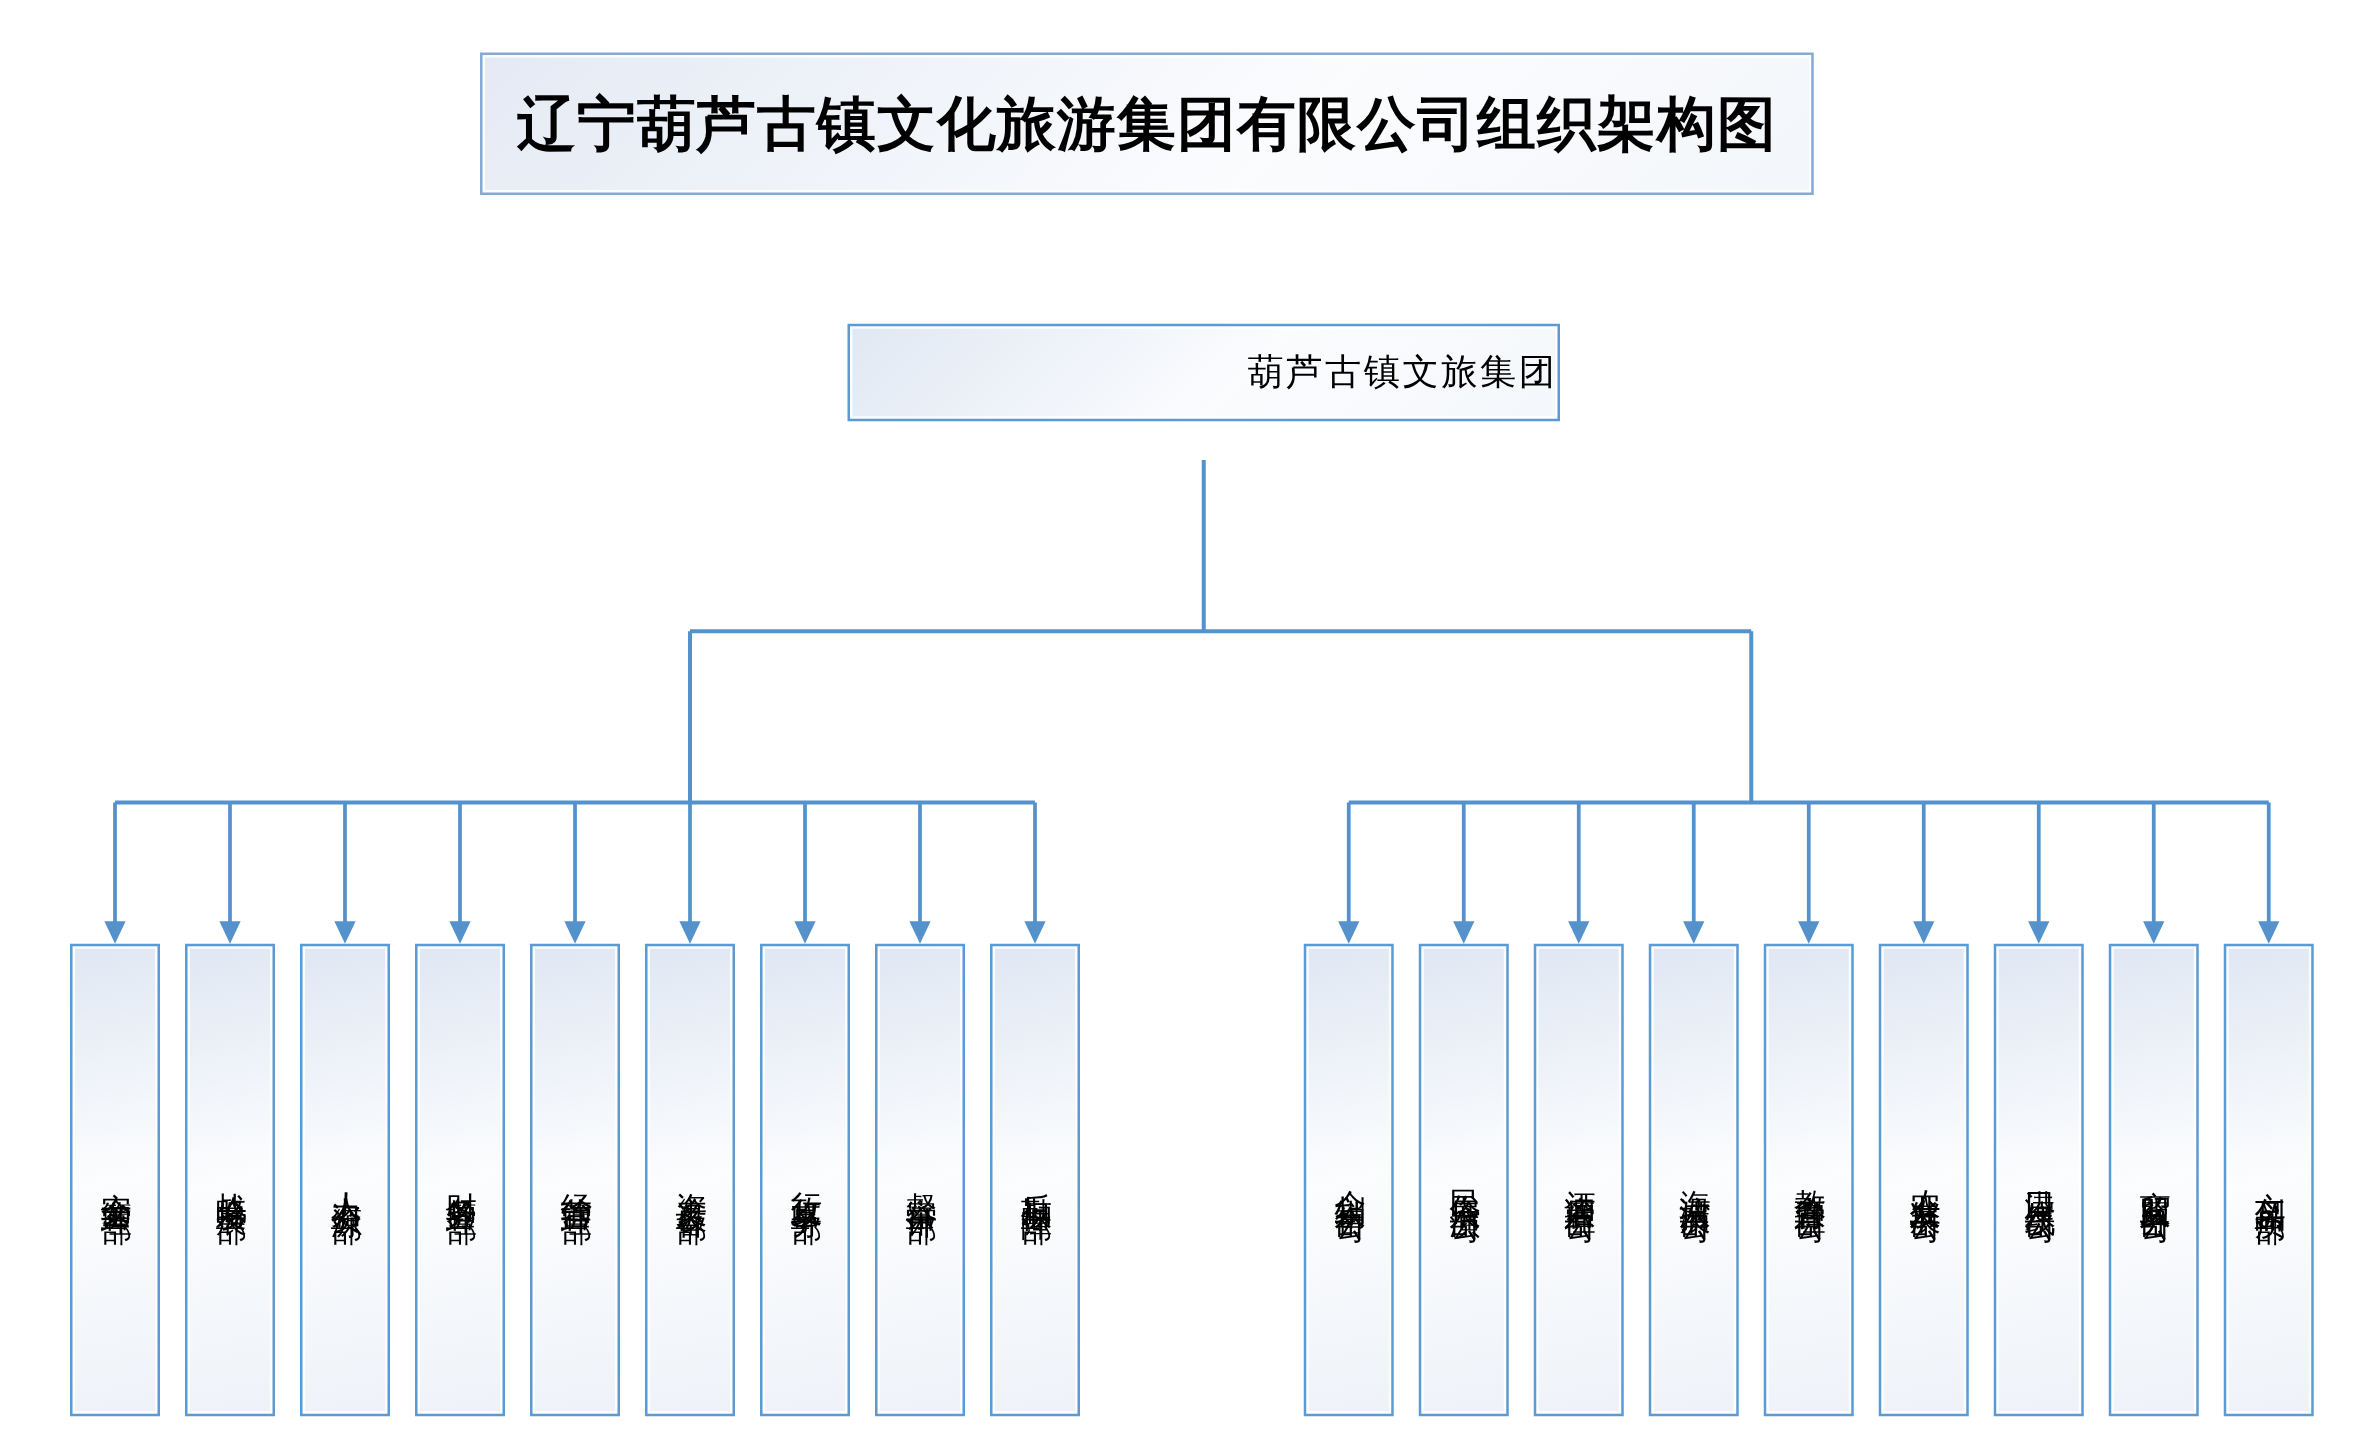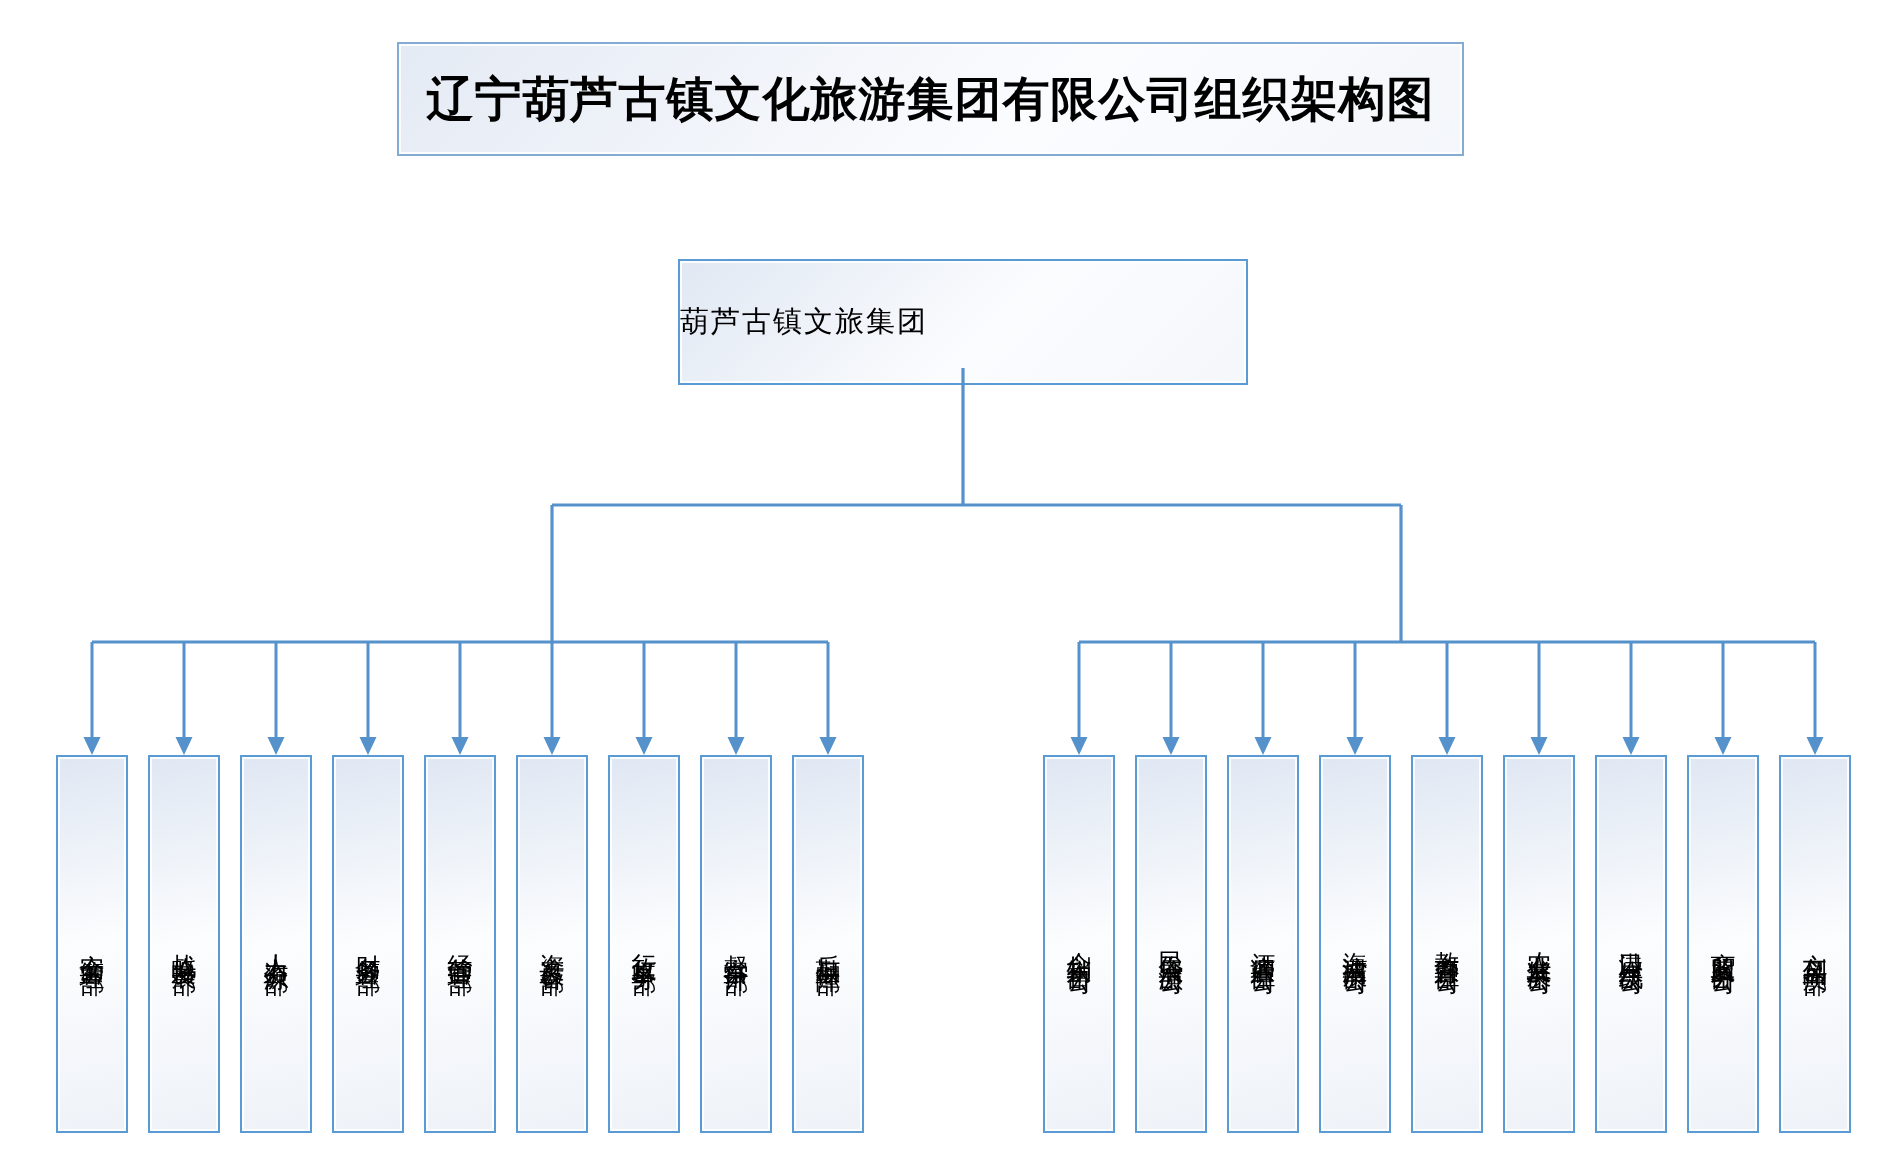--- a/index.html
+++ b/index.html
@@ -10,21 +10,21 @@
   }
   .canvas {
     position: relative;
     width: 1899px;
     height: 1149px;
     background: #ffffff;
     overflow: hidden;
   }
   .title-box {
     position: absolute;
-    left: 397px;
+    left: 384px;
     top: 42px;
     width: 1067px;
     height: 114px;
     box-sizing: border-box;
     border: 2px solid #84ABD3;
     background: linear-gradient(135deg, #e4eaf4 0%, #fbfcfe 60%, #f3f6fa 100%);
     box-shadow: inset 0 0 0 2px rgba(255,255,255,0.85);
     display: flex;
     align-items: center;
     justify-content: center;
@@ -34,28 +34,28 @@
     font-weight: 700;
     color: #000000;
     letter-spacing: 1px;
     white-space: nowrap;
   }
   .root-box {
     position: absolute;
     left: 678px;
     top: 259px;
     width: 570px;
-    height: 126px;
+    height: 78px;
     box-sizing: border-box;
     border: 2px solid #5B9BD5;
     background: linear-gradient(135deg, #e0e8f3 0%, #fbfcfe 55%, #f4f7fb 100%);
     box-shadow: inset 0 0 0 2px rgba(255,255,255,0.85);
     display: flex;
     align-items: center;
-    justify-content: flex-start;
+    justify-content: flex-end;
   }
   .root-box span {
     font-size: 29px;
     color: #000000;
     letter-spacing: 2px;
     white-space: nowrap;
   }
   .connectors {
     position: absolute;
     left: 0;

